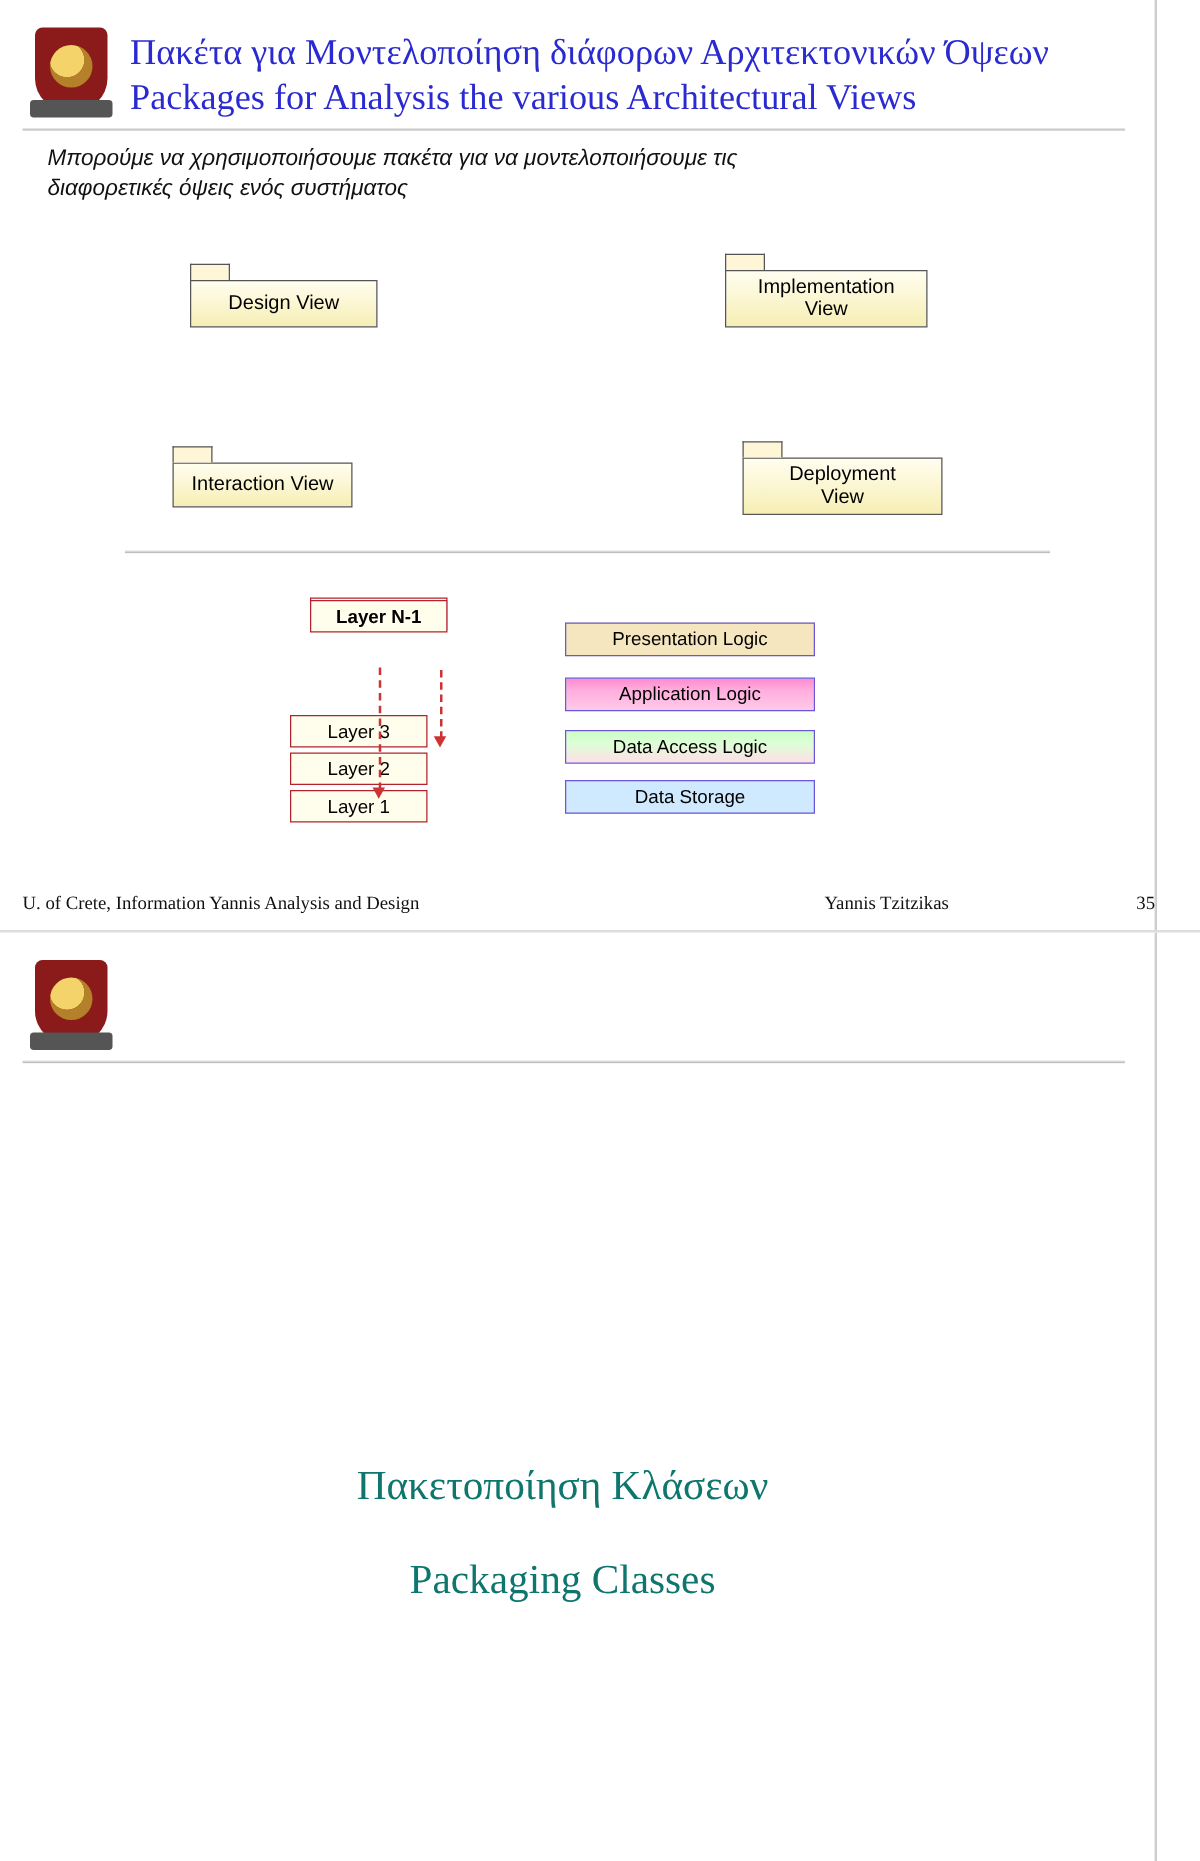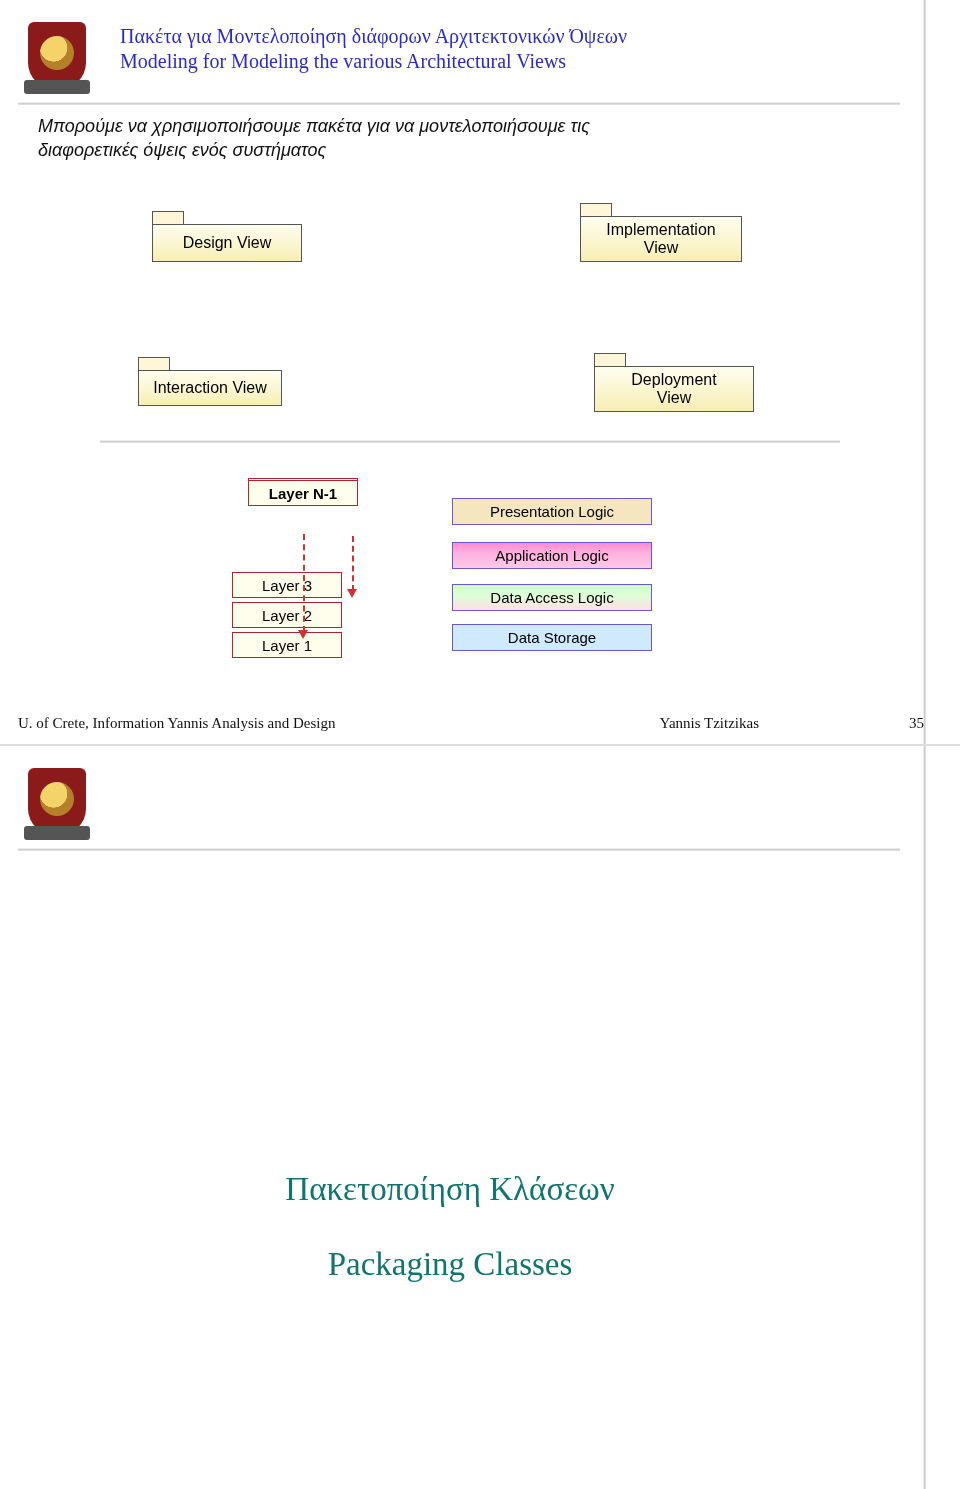--- a/index.html
+++ b/index.html
@@ -5,21 +5,21 @@
   html,body{margin:0;padding:0;background:#fff;font-family:Arial,Helvetica,sans-serif;}
   .page{width:960px;margin:0 auto;background:#fff;position:relative;}
   .slide{height:744px;border-bottom:2px solid #ddd;position:relative;overflow:hidden;}
 
   .logo{position:absolute;top:22px;left:28px;width:58px;height:68px;}
   .logo .shield{position:absolute;inset:0;background:#8b1a1a;border-radius:6px 6px 50% 50% / 6px 6px 40% 40%;}
   .logo .shield::before{content:"";position:absolute;left:12px;top:14px;width:34px;height:34px;border-radius:50%;background:radial-gradient(circle at 40% 35%,#f4d36a 0 45%,#b5802a 46% 100%);}
   .logo .ribbon{position:absolute;bottom:-4px;left:-4px;right:-4px;height:14px;background:#555;border-radius:3px;font-size:5px;color:#ccc;text-align:center;line-height:14px;letter-spacing:1px;}
 
   .title-block{position:absolute;top:24px;left:104px;right:40px;}
-  .title-line{font-family:"Comic Sans MS","Segoe Script","Chalkboard","Bradley Hand",cursive;color:#2a2ad0;font-size:20px;line-height:1.25;margin-left:16px;}
+  .title-line{font-family:"Comic Sans MS","Segoe Script","Chalkboard","Bradley Hand",cursive;color:#2a2ad0;font-size:29px;line-height:1.25;}
   .hr{position:absolute;left:18px;right:60px;height:3px;background:linear-gradient(to bottom,#fff 0,#dcdcdc 1px,#bfbfbf 2px,transparent 3px);}
   .vr{position:absolute;top:0;bottom:0;width:3px;background:linear-gradient(to right,#fff 0,#dcdcdc 1px,#bfbfbf 2px,transparent 3px);}
   .slide1 .hr1{top:102px;}
   .slide1 .hr2{top:440px;left:100px;right:120px;}
   .slide1 .vr1{right:34px;top:0;bottom:0;}
 
   .body-text{position:absolute;left:38px;top:114px;right:100px;font-family:Verdana,Geneva,sans-serif;font-size:18px;color:#111;line-height:1.35;font-style:italic;}
 
   
   .pkg{position:absolute;box-sizing:border-box;}
@@ -53,21 +53,21 @@
 <div class="page">
 
 <div class="slide slide1">
   <div class="logo">
     <div class="shield"></div>
     <div class="ribbon"></div>
   </div>
 
   <div class="title-block">
     <div class="title-line">Πακέτα για Μοντελοποίηση διάφορων Αρχιτεκτονικών Όψεων</div>
-    <div class="title-line">Modeling for Modeling the various Architectural Views</div>
+    <div class="title-line">Packages for Analysis the various Architectural Views</div>
   </div>
   <div class="hr hr1"></div>
   <div class="vr vr1"></div>
 
   <div class="body-text">
     <div>Μπορούμε να χρησιμοποιήσουμε πακέτα για να μοντελοποιήσουμε τις</div>
     <div>διαφορετικές όψεις ενός συστήματος</div>
   </div>
 
   <div class="pkg" style="left:152px;top:224px;width:150px;height:38px">

